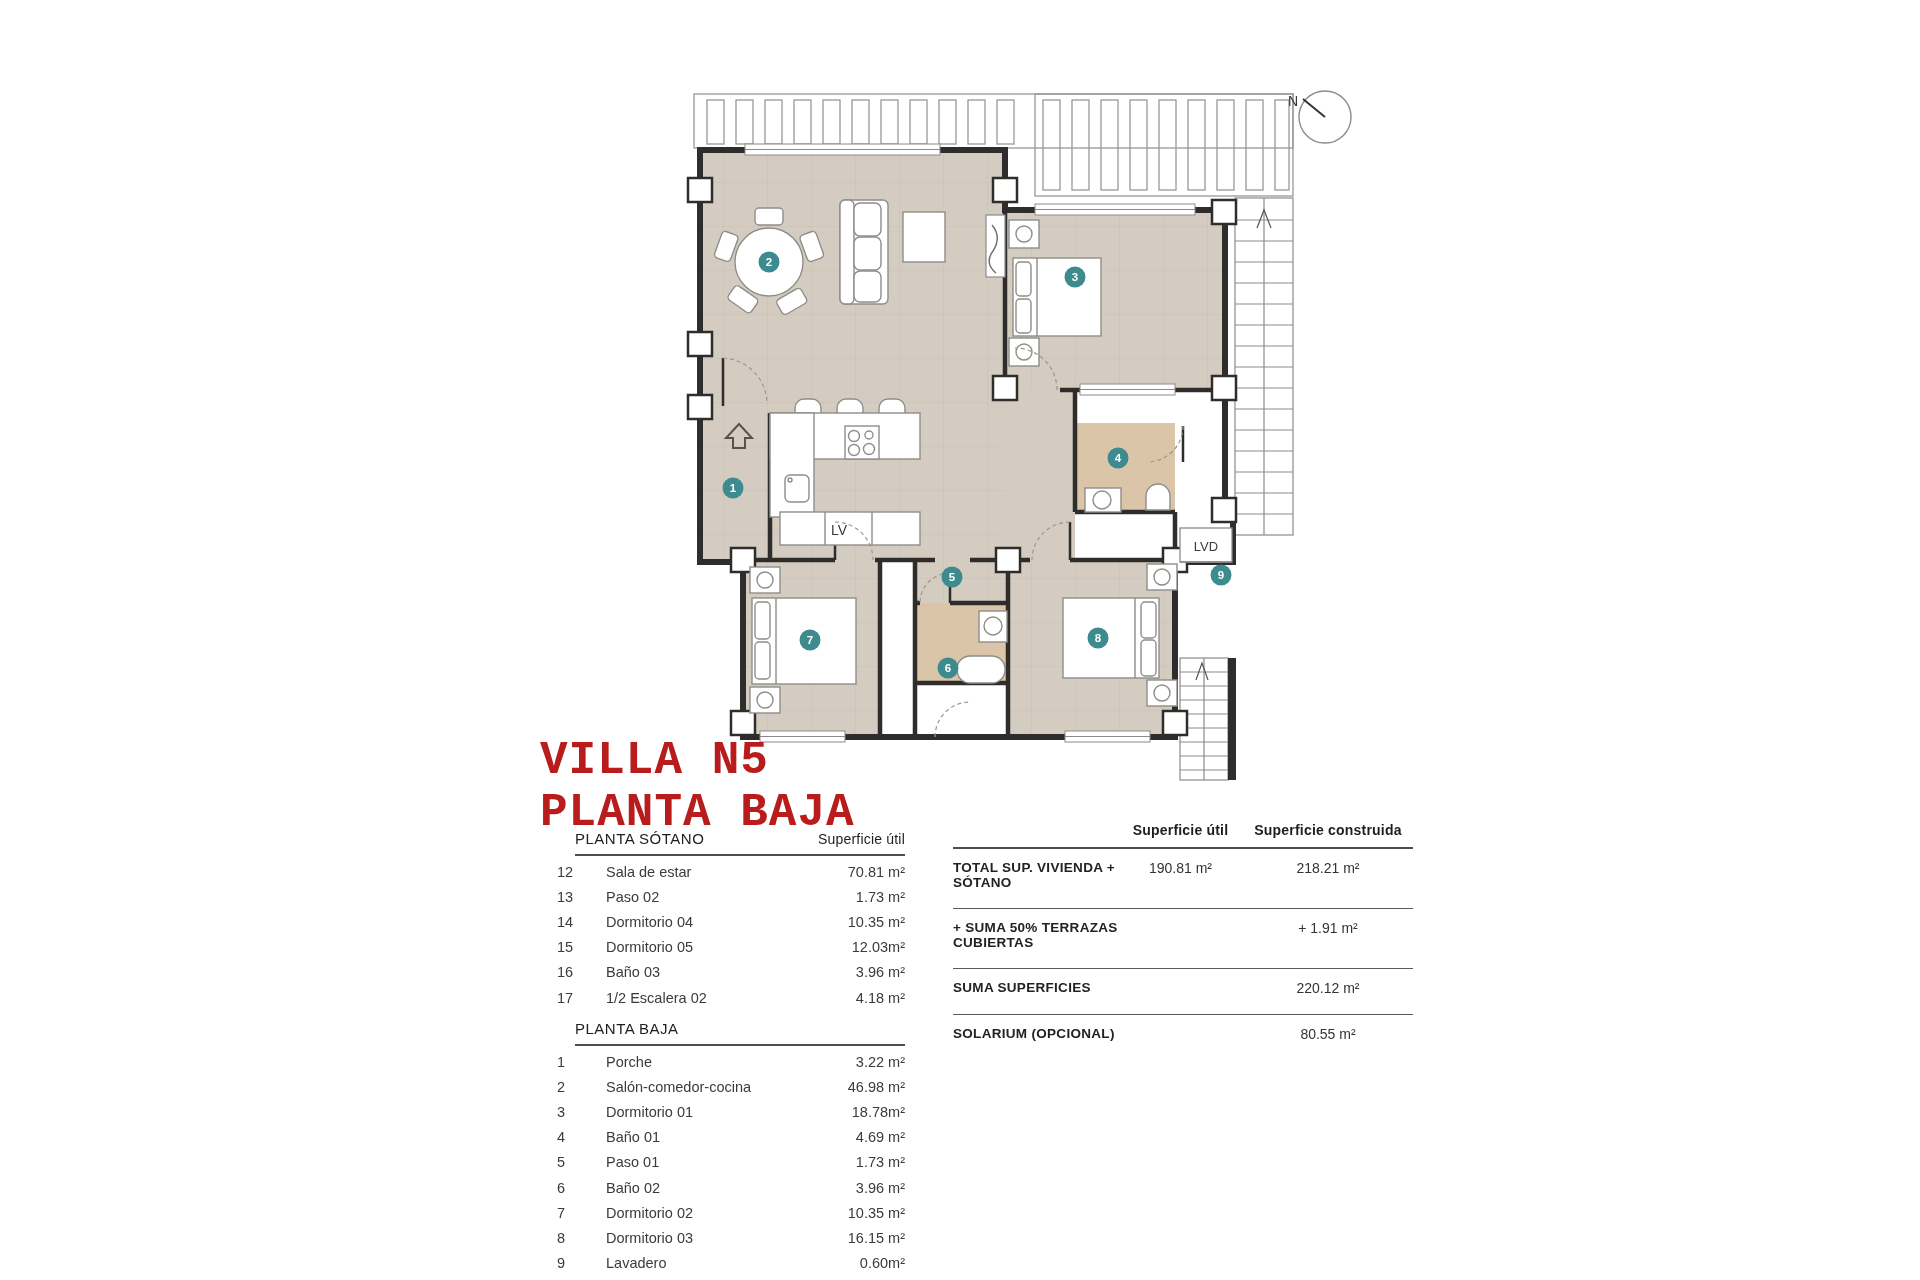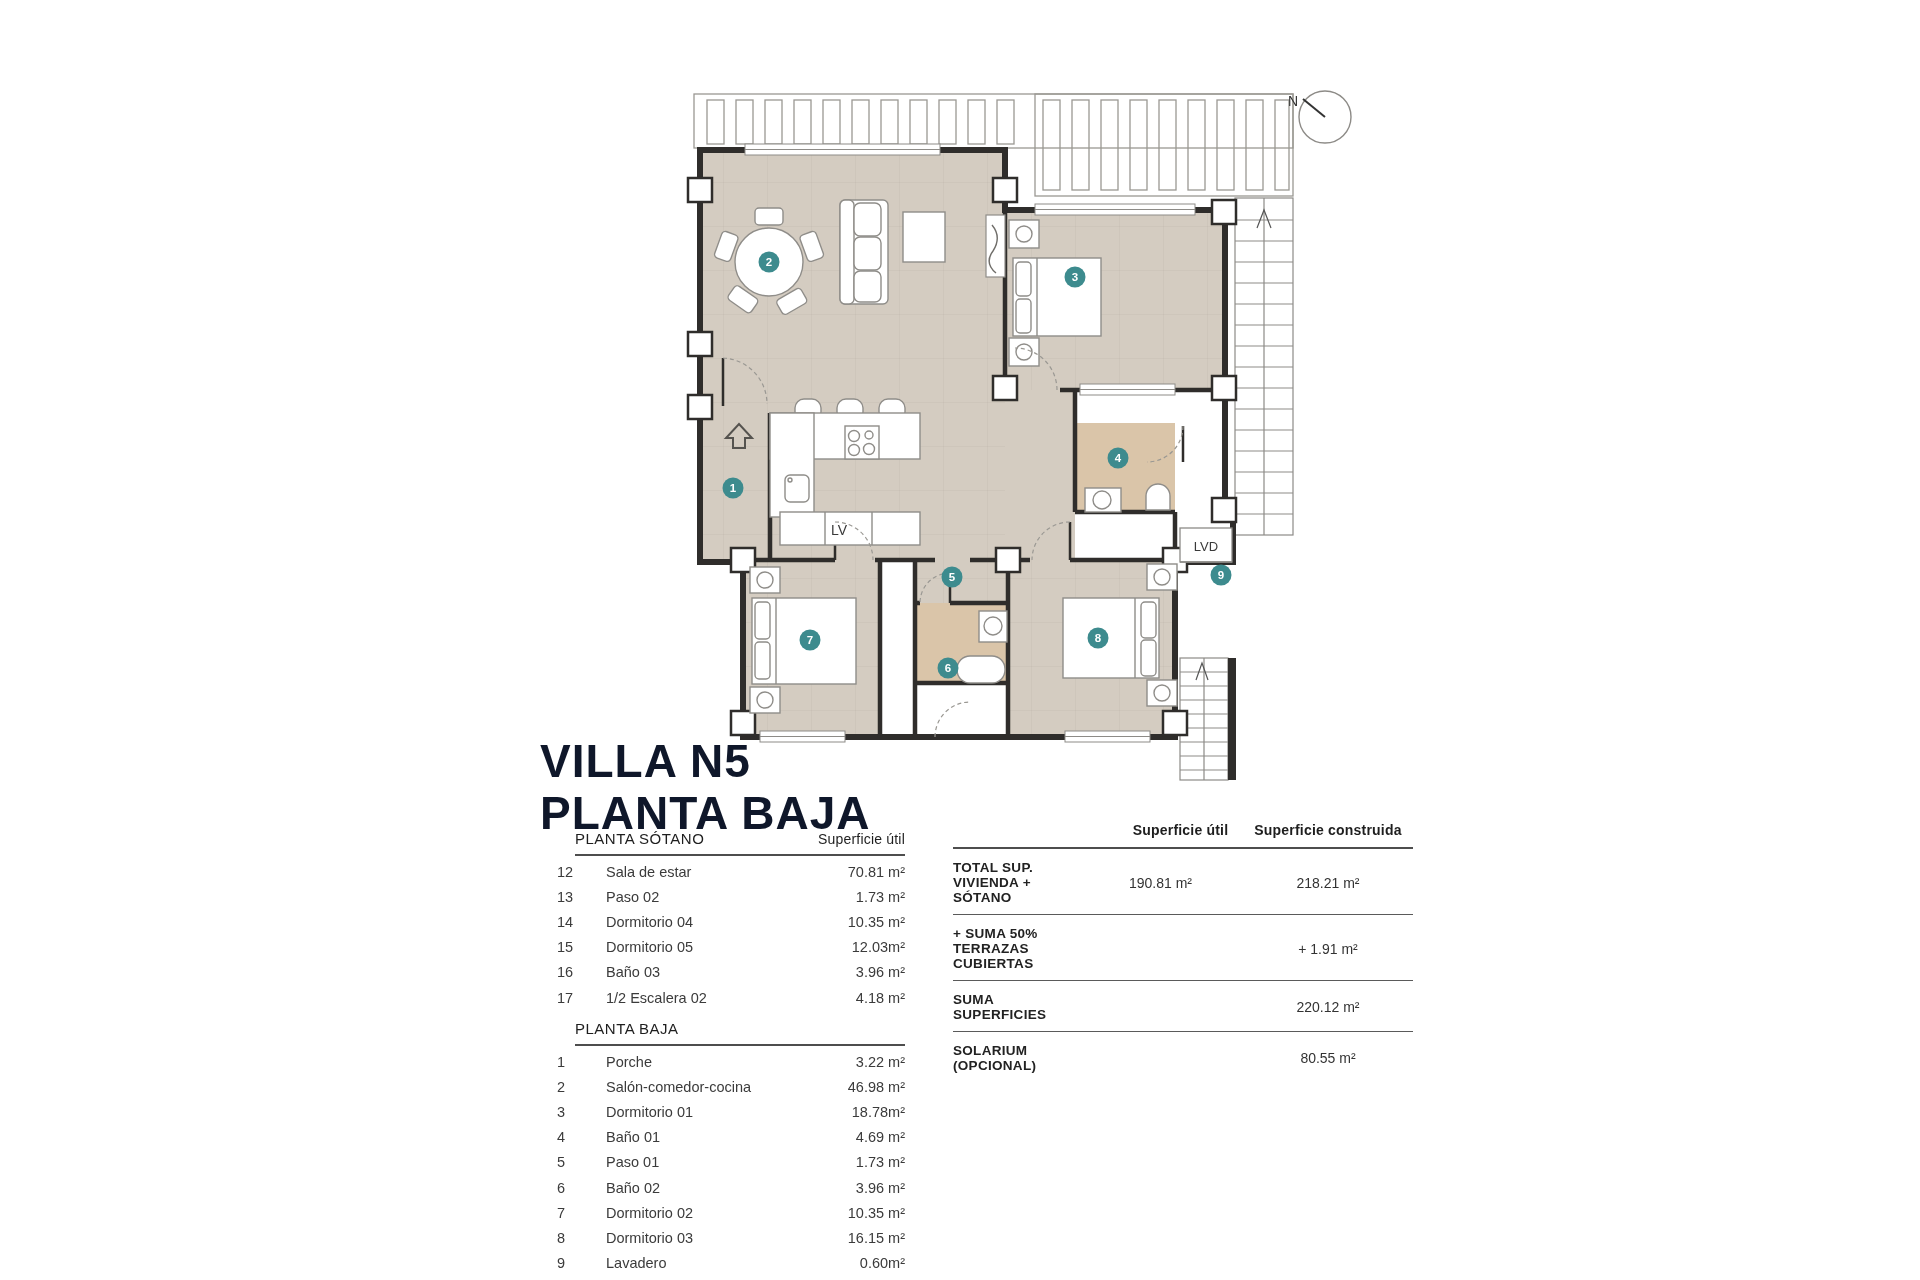--- a/index.html
+++ b/index.html
@@ -4,42 +4,42 @@
 <style>
   * { margin:0; padding:0; box-sizing:border-box; }
   html,body { width:1920px; height:1280px; background:#ffffff; overflow:hidden;
               font-family:"Liberation Sans", sans-serif; }
   .page { position:relative; width:1920px; height:1280px; background:#fff; }
 
   
   .plan-wrap { position:absolute; left:635px; top:50px; width:790px; height:760px; }
 
   
-  .title { position:absolute; left:540px; top:735px; font-family:Liberation Sans, sans-serif;
-           font-weight:700; font-size:46px; line-height:1.14; color:#0f172a; letter-spacing:1px; }
+  .title { position:absolute; left:540px; top:735px; font-family:Liberation Mono, monospace;
+           font-weight:700; font-size:46px; line-height:1.14; color:#b91c1c; letter-spacing:1px; }
 
   
   .area-table { position:absolute; left:557px; top:830px; width:348px; color:#3b3b3b; }
   .lt-header { display:flex; justify-content:space-between; align-items:baseline;
                font-weight:400; font-size:15px; color:#1e1e1e; letter-spacing:.5px;
                border-bottom:2px solid #4e4e4e; padding-bottom:7px;margin-left:18px; }
   .lt-header .vh { font-size:14px; letter-spacing:.2px; }
   .lt-section { margin-top:10px; }
   .lt-rows { margin-top:3px; }
   .lt-row { display:flex; align-items:center; padding:4.6px 0; font-size:14.5px; }
   .lt-num { width:36px; }
   .lt-name { flex:1;margin-left:13px; }
   .lt-val { text-align:right; white-space:nowrap; }
 
   
   .sum-table { position:absolute; left:953px; top:822px; width:460px; color:#333; }
   .st-head { display:flex; align-items:baseline; font-weight:700; font-size:14px; color:#1e1e1e;
              letter-spacing:.2px; padding-bottom:9px; border-bottom:2px solid #4e4e4e; }
   .st-head .sp { flex:1; }
-  .st-row { display:flex; align-items:center; padding:11px 0 9px; border-bottom:1.5px solid #5a5a5a;gap:20px; }
+  .st-row { display:flex; align-items:flex-start; padding:11px 0 18px; border-bottom:1.5px solid #5a5a5a; }
   .st-row:last-child { border-bottom:none; }
   .st-label { flex:1; font-weight:700; font-size:13.5px; letter-spacing:.3px; color:#222; }
   .st-util { width:125px; text-align:center; font-size:14px; white-space:nowrap; }
   .st-constr { width:170px; text-align:center; font-size:14px; white-space:nowrap; }
   .st-head .st-util, .st-head .st-constr { font-size:14px; }
 
   svg text { font-family:"Liberation Sans", sans-serif; }
 </style>
 </head>
 <body>

